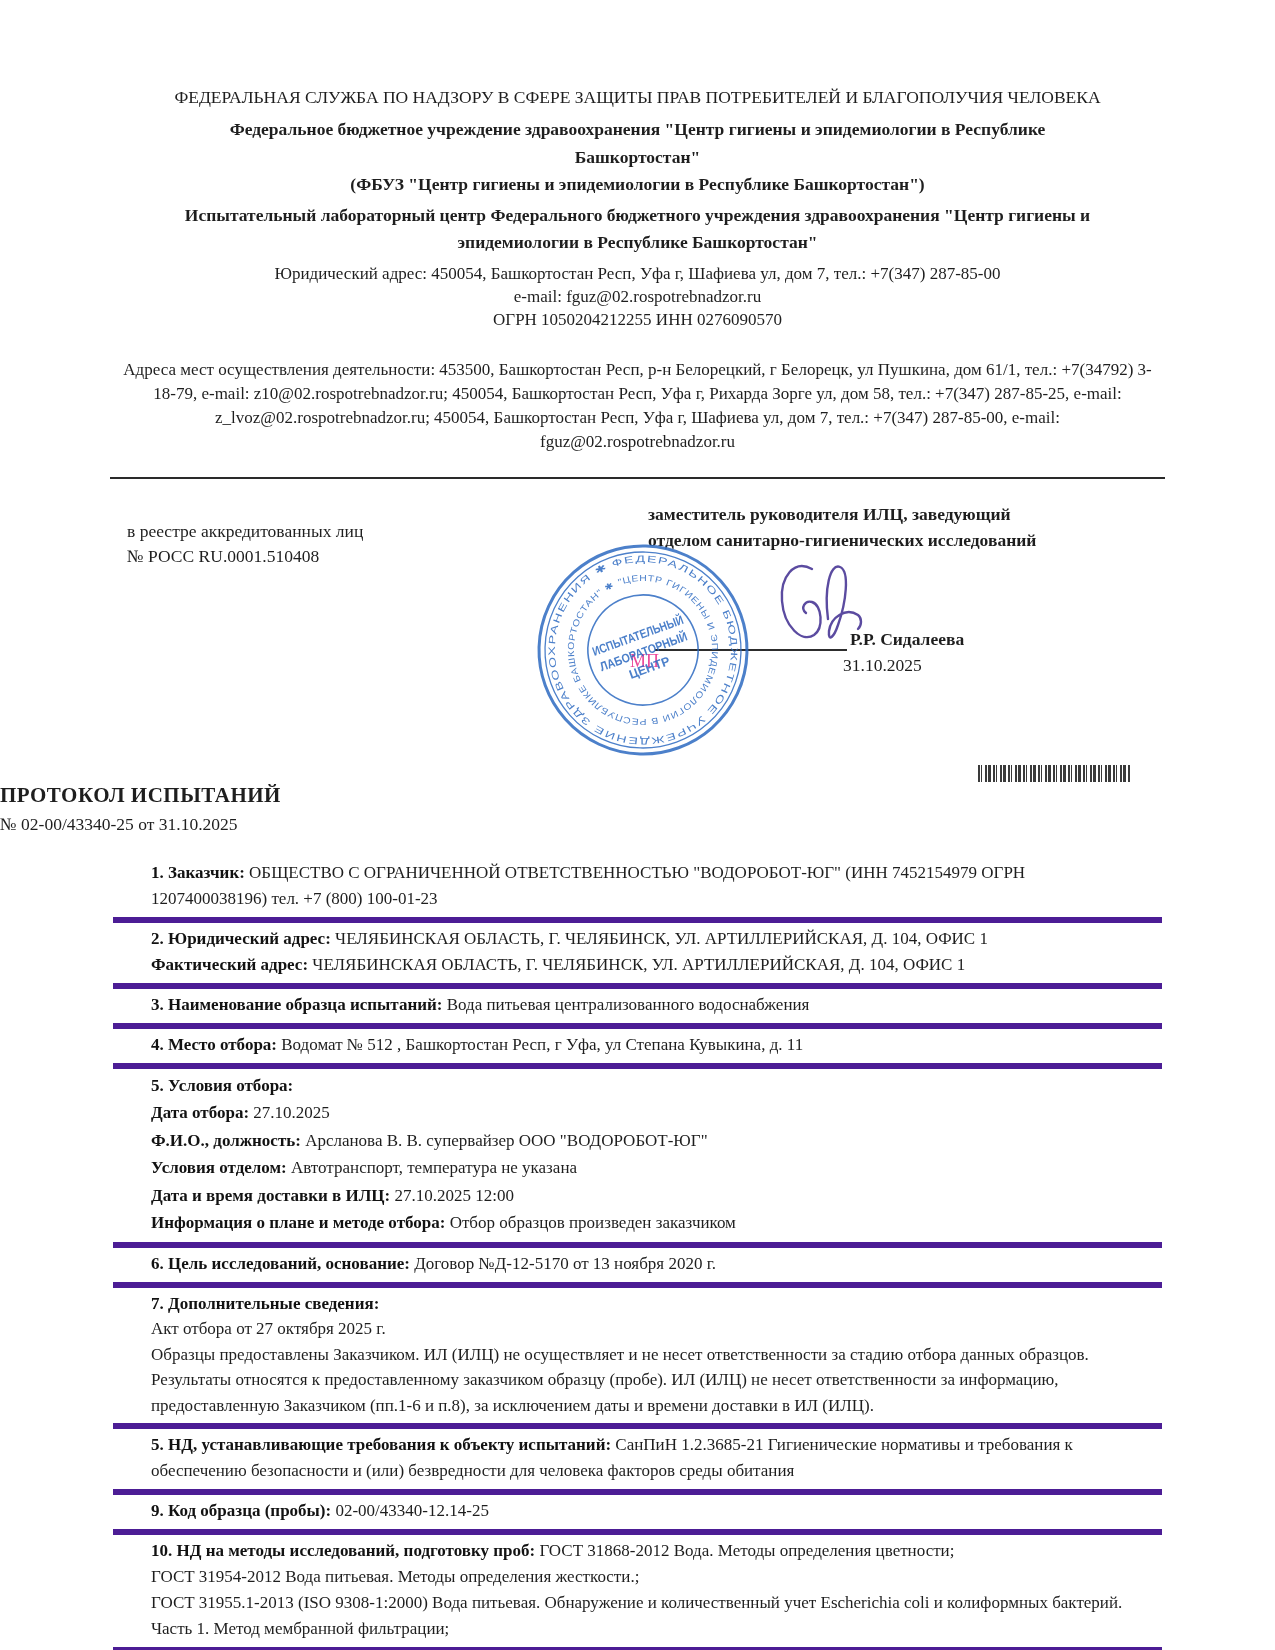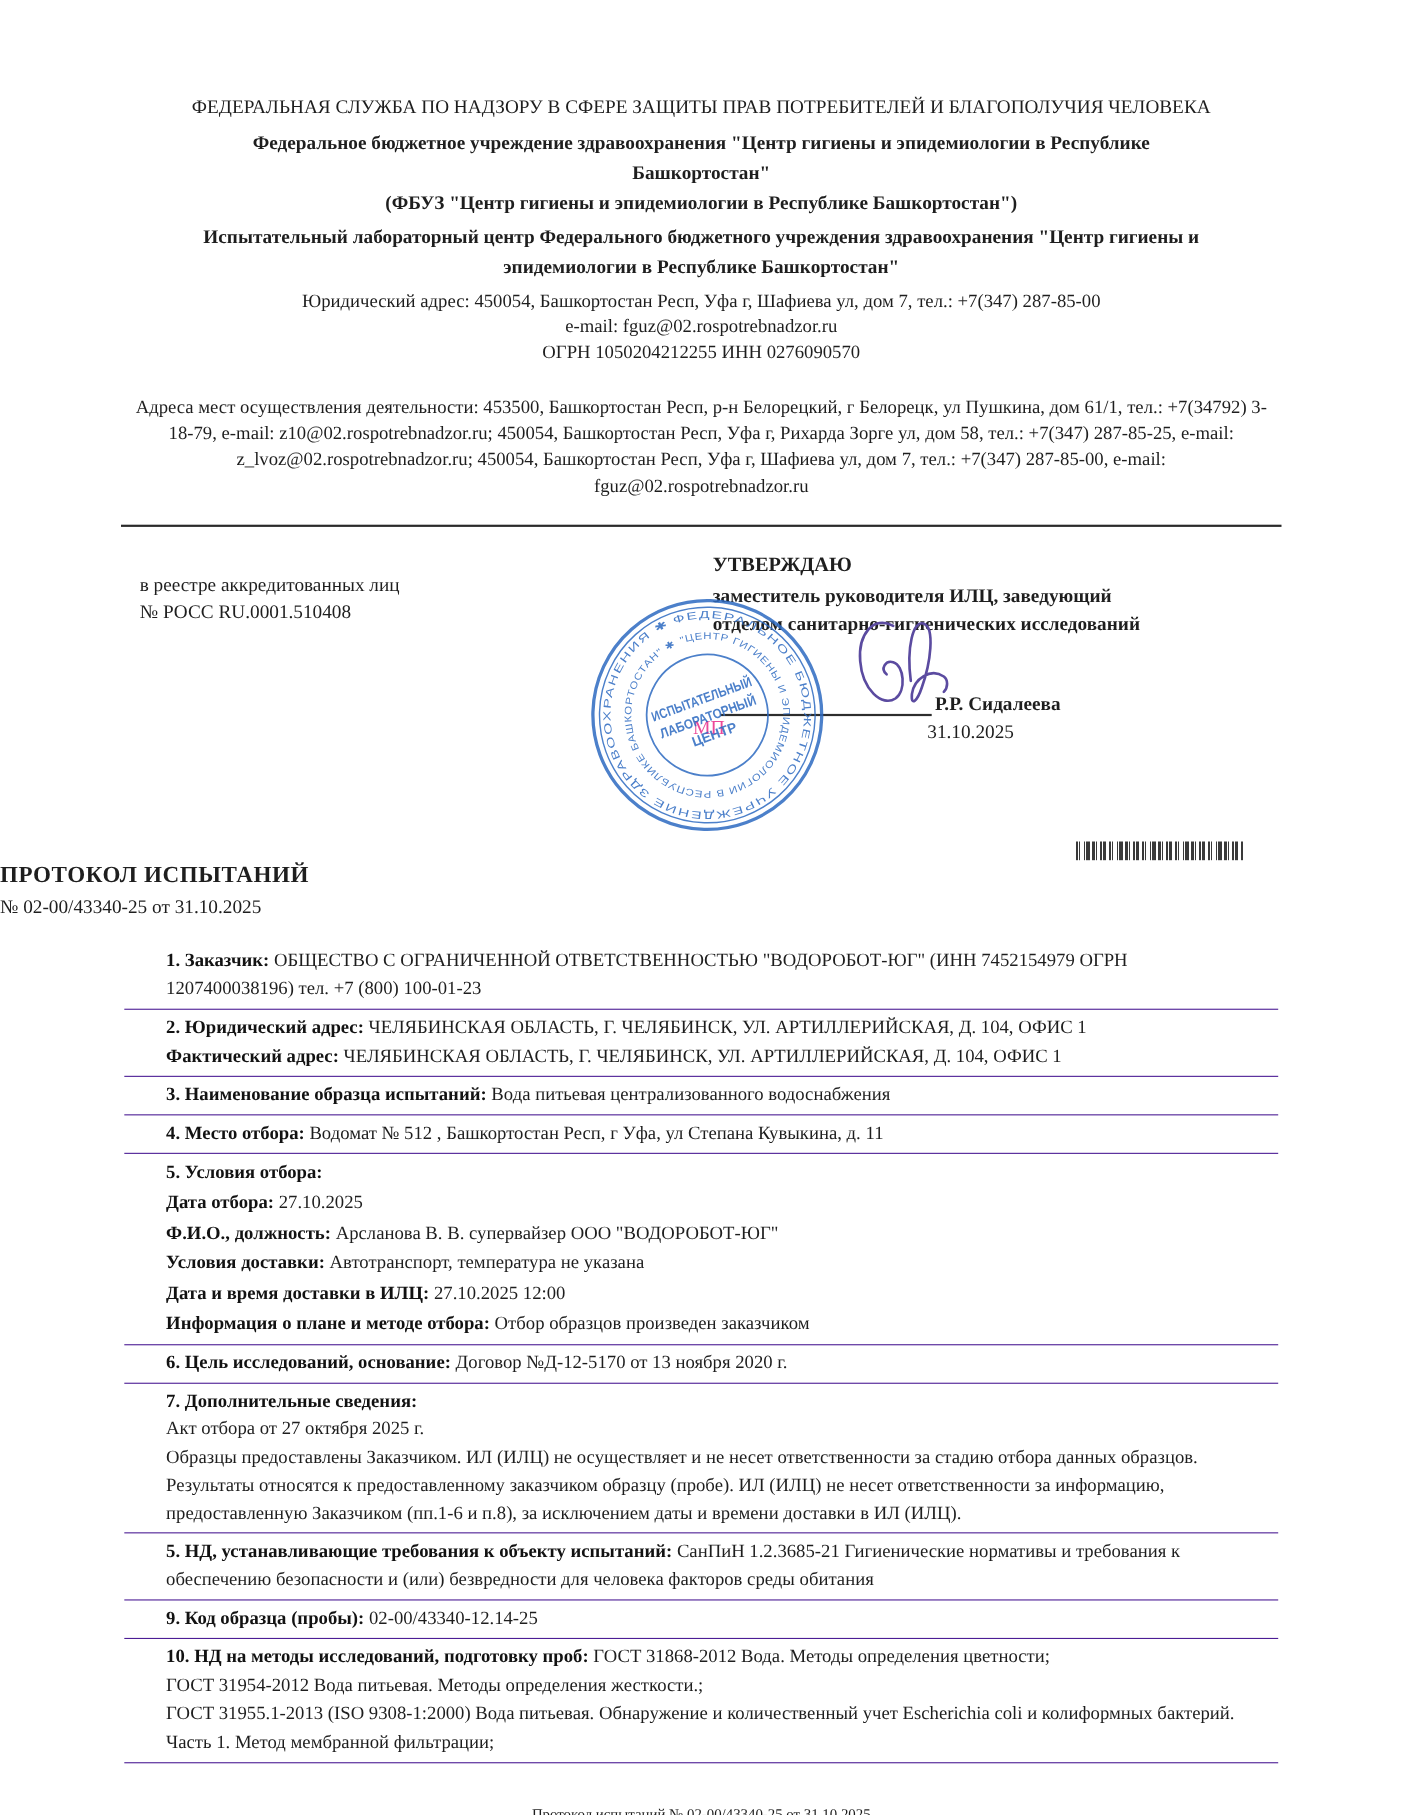--- a/index.html
+++ b/index.html
@@ -37,21 +37,21 @@
       #3a3a3a 0 2px,#fff 2px 3px,#3a3a3a 3px 4px,#fff 4px 7px,
       #3a3a3a 7px 8.5px,#fff 8.5px 9.5px,#3a3a3a 9.5px 12.5px,#fff 12.5px 15px);
   }
 
   
   .ptitle{font-size:21px;font-weight:bold;letter-spacing:.5px;margin-top:2px;}
   .pnum{text-align:left;font-size:17.5px;margin-top:6px;}
 
   
   .tbl{margin:22px 0 0 113px;width:1049px;font-size:17px;}
-  .trow{border-bottom:1px solid #4c1d95;padding:3px 28px 5px 38px;line-height:26px;}
+  .trow{border-bottom:6px solid #4c1d95;padding:3px 28px 5px 38px;line-height:26px;}
   .trow b{color:#121212;}
   .r5line{line-height:27.5px;}
   .r7par{line-height:25.5px;}
 
   
   .foot{margin-top:36px;text-align:center;font-size:13.5px;line-height:21px;color:#1d1d1d;}
 </style>
 </head>
 <body>
 
@@ -75,21 +75,20 @@
   <hr class="sep">
 
   <div class="approval">
 
     <div class="accred">
       <div>в реестре аккредитованных лиц</div>
       <div>№ РОСС RU.0001.510408</div>
     </div>
 
     <div class="approve">
-      <div class="t">УТВЕРЖДАЮ</div>
       <div class="p">заместитель руководителя ИЛЦ, заведующий</div>
       <div class="p">отделом санитарно-гигиенических исследований</div>
     </div>
 
     <svg class="signature" width="100" height="100" viewBox="0 0 100 100">
       <g fill="none" stroke="#5b4ba0" stroke-width="2.4" stroke-linecap="round">
         <path d="M40,14 C22,4 8,22 10,46 C12,72 30,88 42,80 C52,73 50,50 40,47 C33,45 28,53 34,58"></path>
         <path d="M56,64 C52,34 58,8 68,12 C78,16 74,48 66,70 C62,82 56,88 57,76 C59,62 74,52 86,60 C90,63 90,70 86,74"></path>
       </g>
     </svg>
@@ -160,21 +159,21 @@
       <div class="r5line"><b>5. Условия отбора:</b></div>
       <div class="r5line">
         <b>Дата отбора:</b>
         <span>27.10.2025</span>
       </div>
       <div class="r5line">
         <b>Ф.И.О., должность:</b>
         <span>Арсланова  В. В. супервайзер ООО "ВОДОРОБОТ-ЮГ"</span>
       </div>
       <div class="r5line">
-        <b>Условия доставки:</b>
+        <b>Условия отделом:</b>
         <span>Автотранспорт, температура не указана</span>
       </div>
       <div class="r5line">
         <b>Дата и время доставки в ИЛЦ:</b>
         <span>27.10.2025 12:00</span>
       </div>
       <div class="r5line">
         <b>Информация о плане и методе отбора:</b>
         <span>Отбор образцов произведен заказчиком</span>
       </div>

